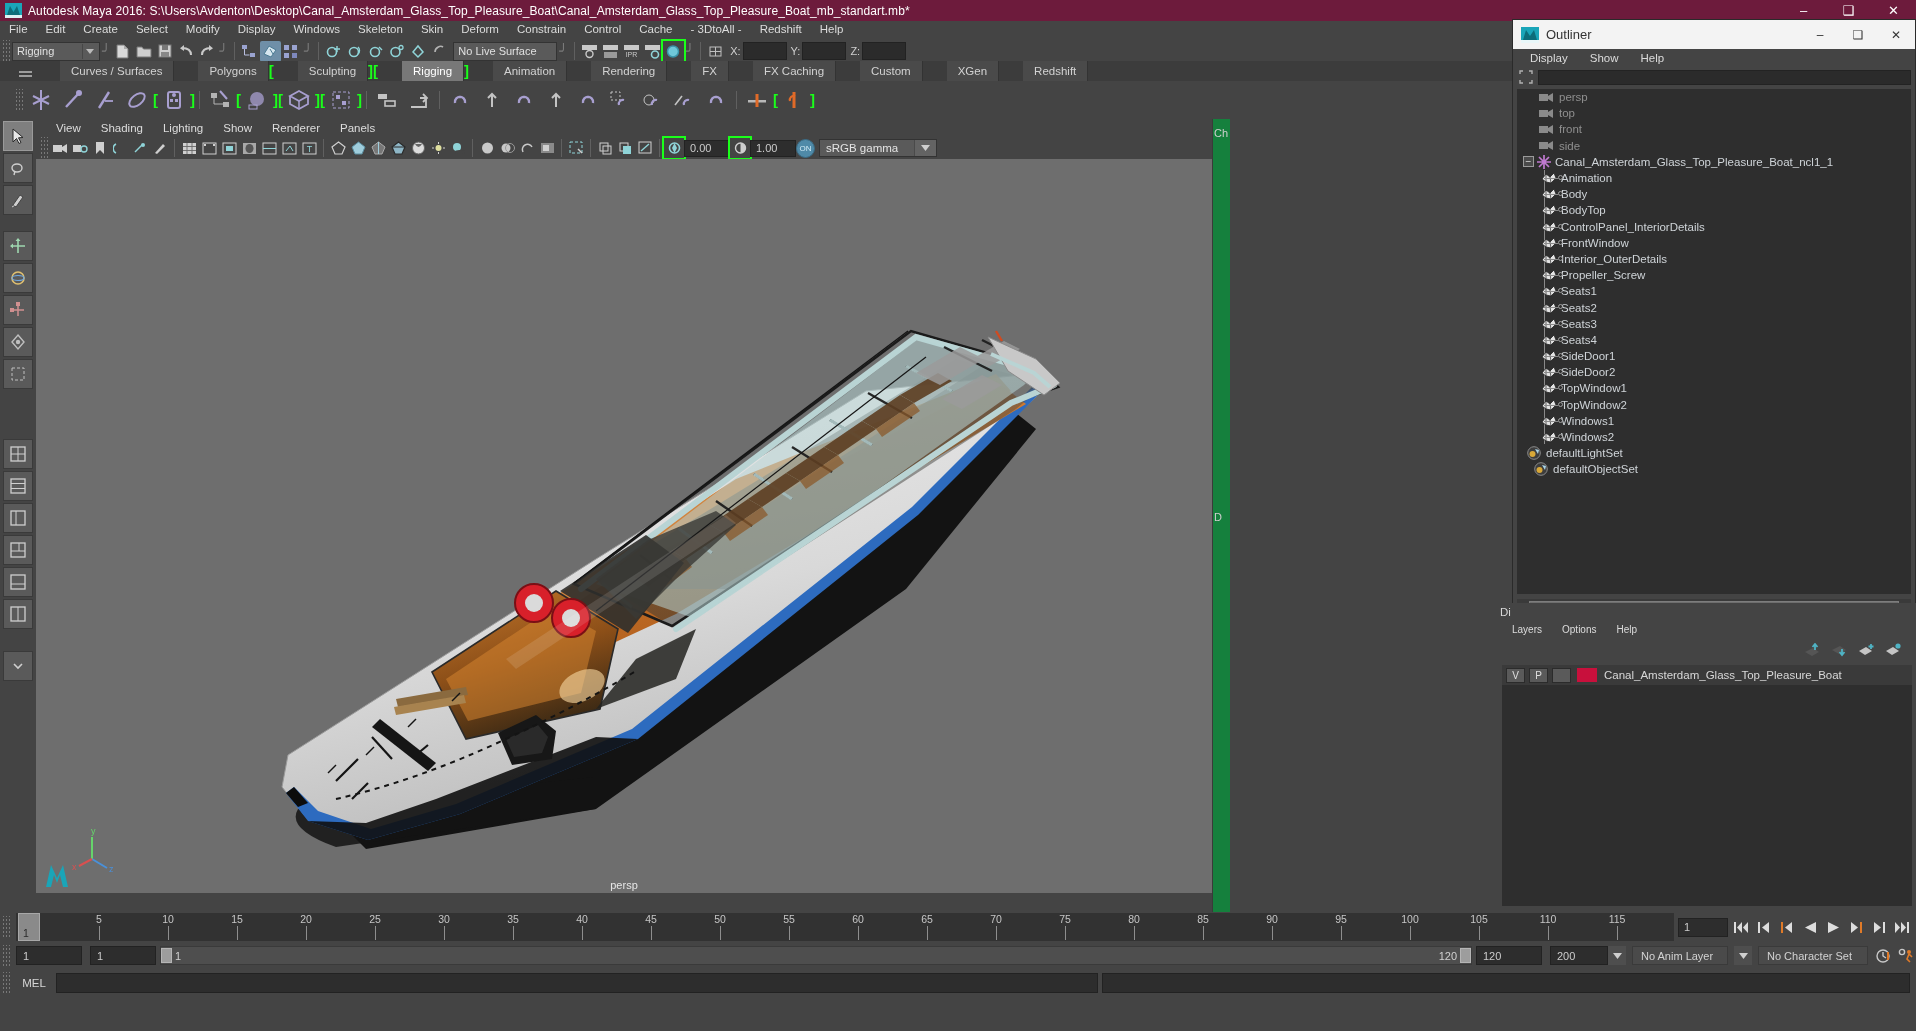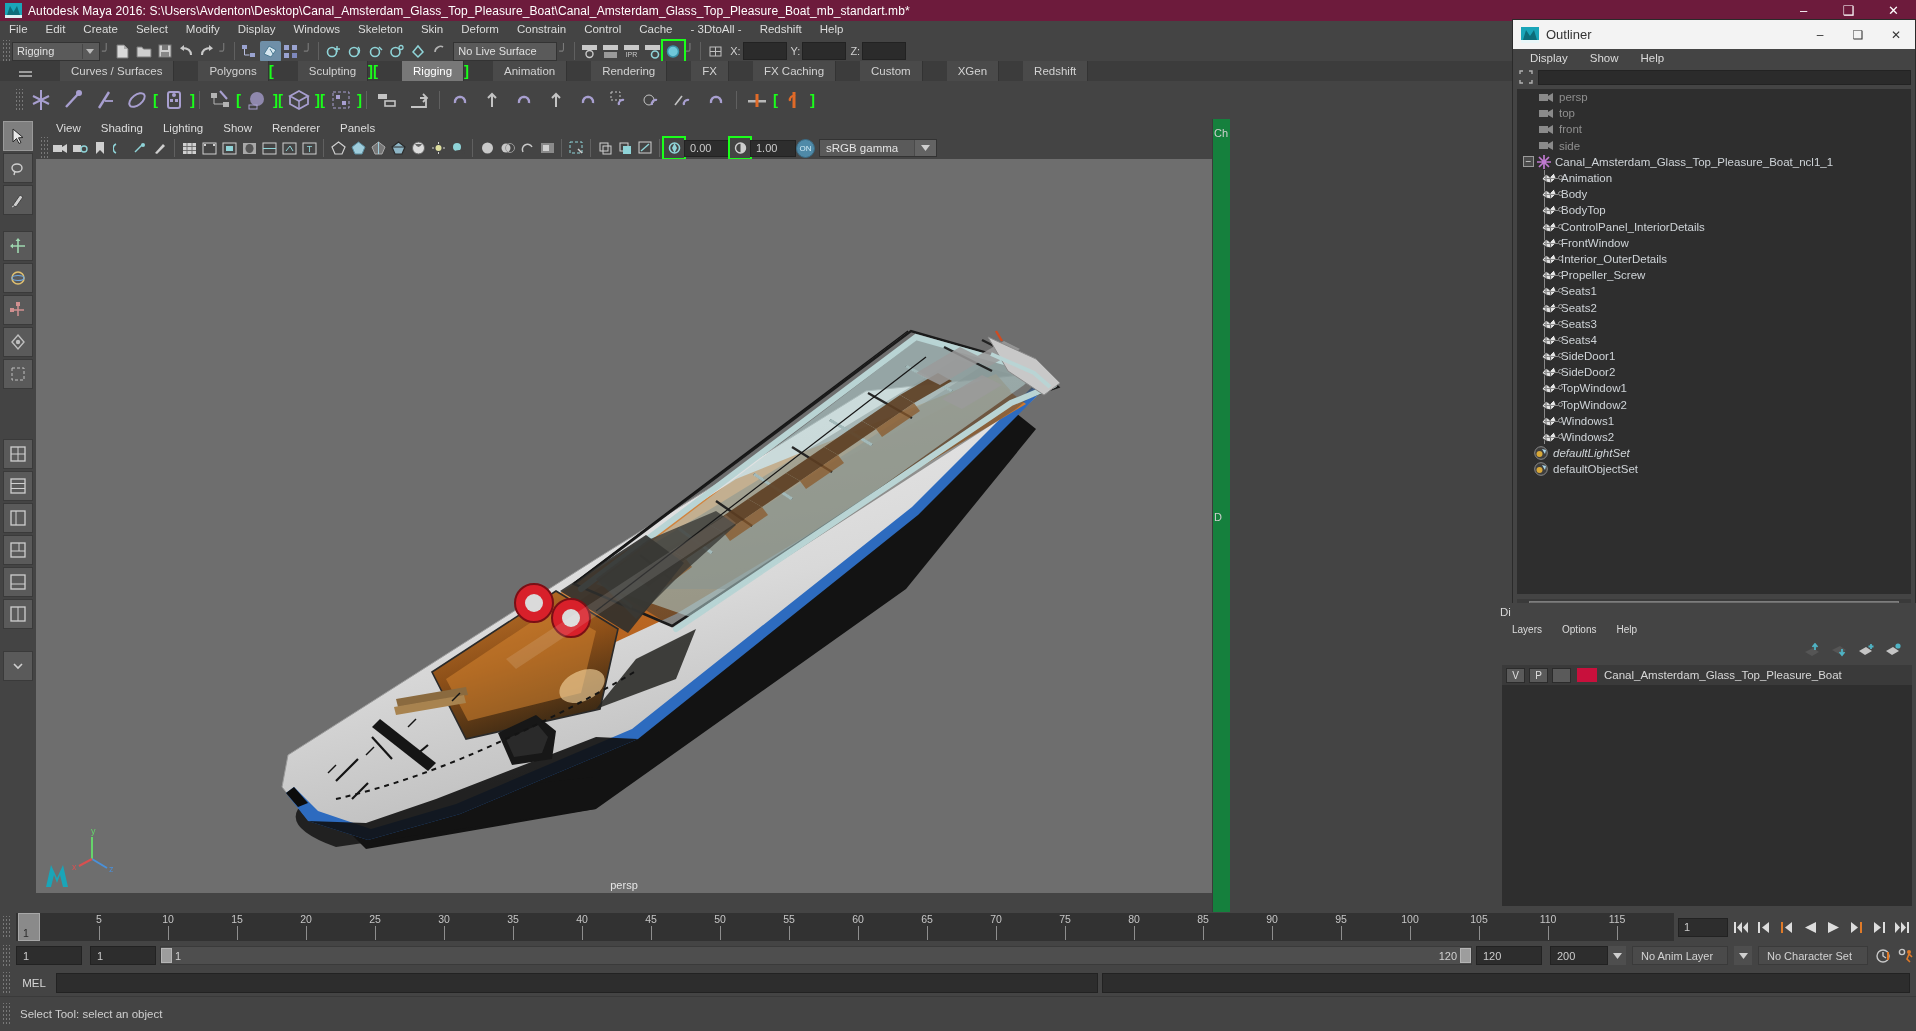--- a/index.html
+++ b/index.html
@@ -1347,21 +1347,21 @@
           <span class="mesh-ico">
             <svg width="16" height="12" viewBox="0 0 16 12">
                 <path d="M1 7 L5 2 L9 5 L13 1 L15 6 L10 11 L5 10z" fill="#e3e3e3" stroke="#222" stroke-width="0.8"></path>
                 <path d="M5 2 L5 10M9 5 L10 11" stroke="#222" stroke-width="0.7"></path>
               </svg>
           </span>
           <span class="ol-name">Windows2</span>
         </div>
       </div>
 
-      <div class="ol-row" style="padding-left:17px;font-style:italic;">
+      <div class="ol-row" style="padding-left:10px;">
         <span class="set-ico">
           <svg width="14" height="14" viewBox="0 0 14 14">
               <circle cx="7" cy="7" r="6.3" fill="#3d3d3d" stroke="#8c8c8c"></circle>
               <circle cx="5.5" cy="8" r="3" fill="#d8a838"></circle>
               <path d="M8 3 L12 4 L11 8z" fill="#a9d4e8"></path>
             </svg>
         </span>
         <span class="ol-name">defaultLightSet</span>
       </div>
       <div class="ol-row" style="padding-left:17px;">
@@ -1576,18 +1576,14 @@
     </div>
   </div>
 
   <div class="cmdrow">
     <div class="grip"></div>
     <div class="cmd-label">MEL</div>
     <div class="cmd-input" style="width:1042px;"></div>
     <div class="cmd-out" style="flex:1;margin-left:4px;margin-right:6px;"></div>
   </div>
 
-  <div class="helprow">
-    <div class="grip"></div>
-    <div class="htxt">Select Tool: select an object</div>
-  </div>
 
 </div>
 
 </body></html>

